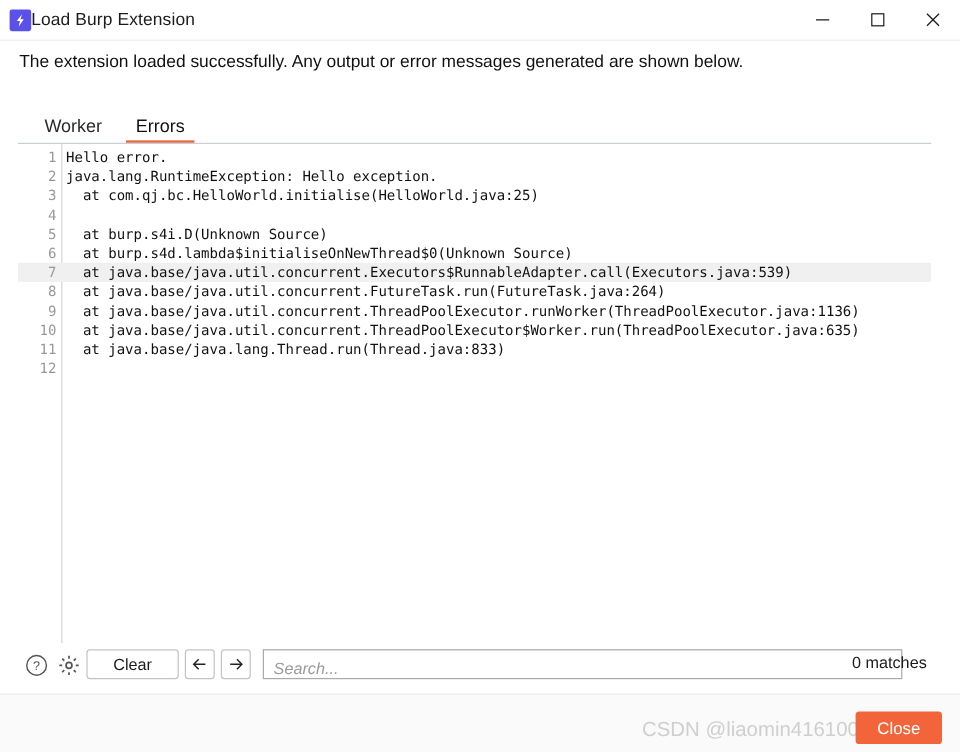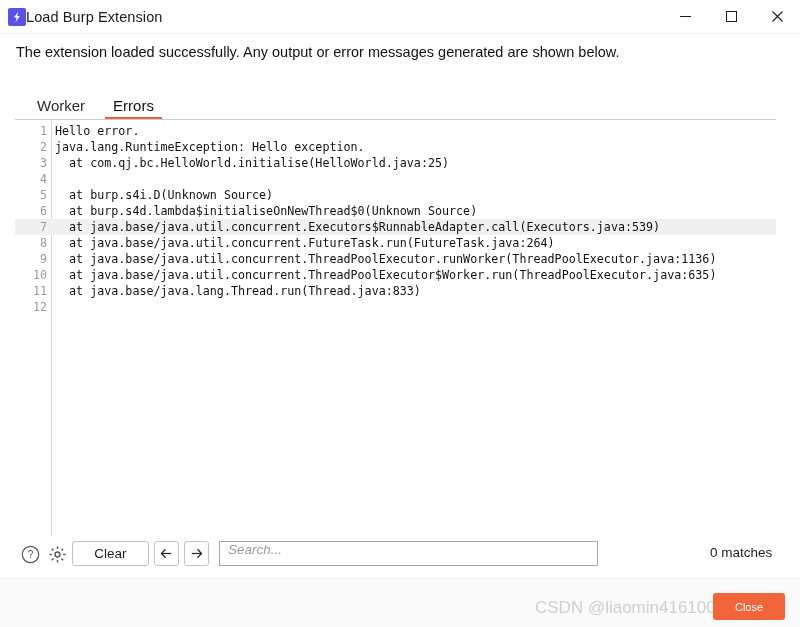--- a/index.html
+++ b/index.html
@@ -170,24 +170,24 @@
     background: #ffffff;
     display: flex; align-items: center; justify-content: center;
   }
   #prev-match-button { left: 154px; }
   #next-match-button { left: 184px; }
   .arrow-btn svg { display: block; }
 
   .search-box {
     position: absolute;
     left: 219px; top: 541px;
-    width: 379px; height: 25px;
+    width: 533px; height: 25px;
     border: 1px solid #a9a9a9;
     background: #ffffff;
-    display: flex; align-items: flex-start;
+    display: flex; align-items: flex-end;
   }
   .search-box input {
     border: none; outline: none;
     width: 100%;
     padding: 0 8px;
     font-family: "Liberation Sans", sans-serif;
     font-size: 13.5px;
     background: transparent;
     color: #222222;
   }
@@ -213,21 +213,21 @@
   }
   .close-btn {
     position: absolute;
     left: 713px; top: 593px;
     width: 72px; height: 27px;
     background: #f2653a;
     border-radius: 3px;
     border: none;
     display: flex; align-items: center; justify-content: center;
     color: #ffffff;
-    font-size: 11px;
+    font-size: 14px;
     font-family: "Liberation Sans", sans-serif;
   }
   .watermark {
     position: absolute;
     left: 535px; top: 598px;
     font-size: 17px;
     color: #cfcfcf;
     white-space: nowrap;
     pointer-events: none;
   }

